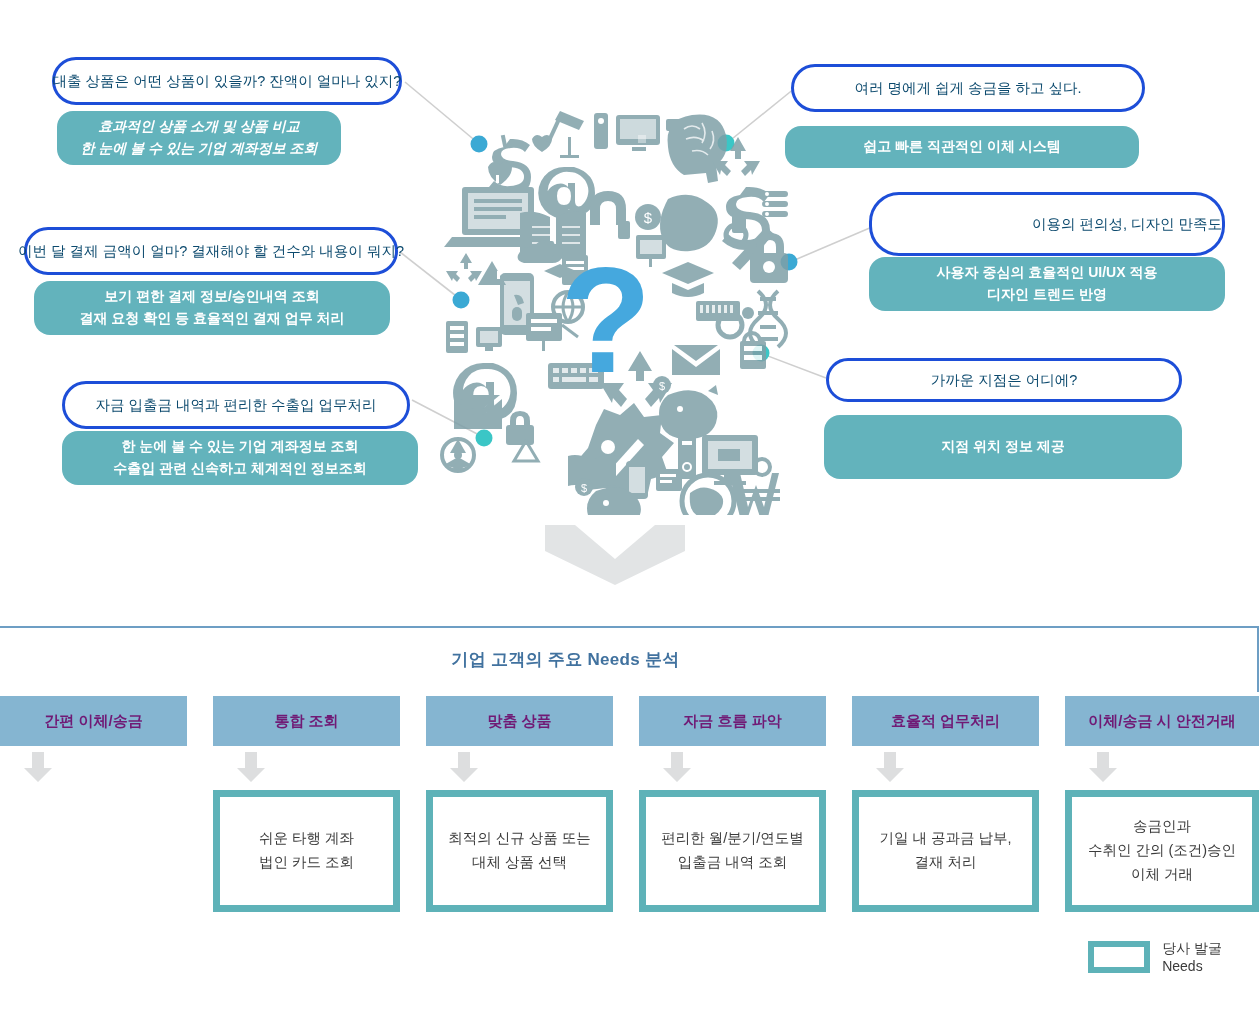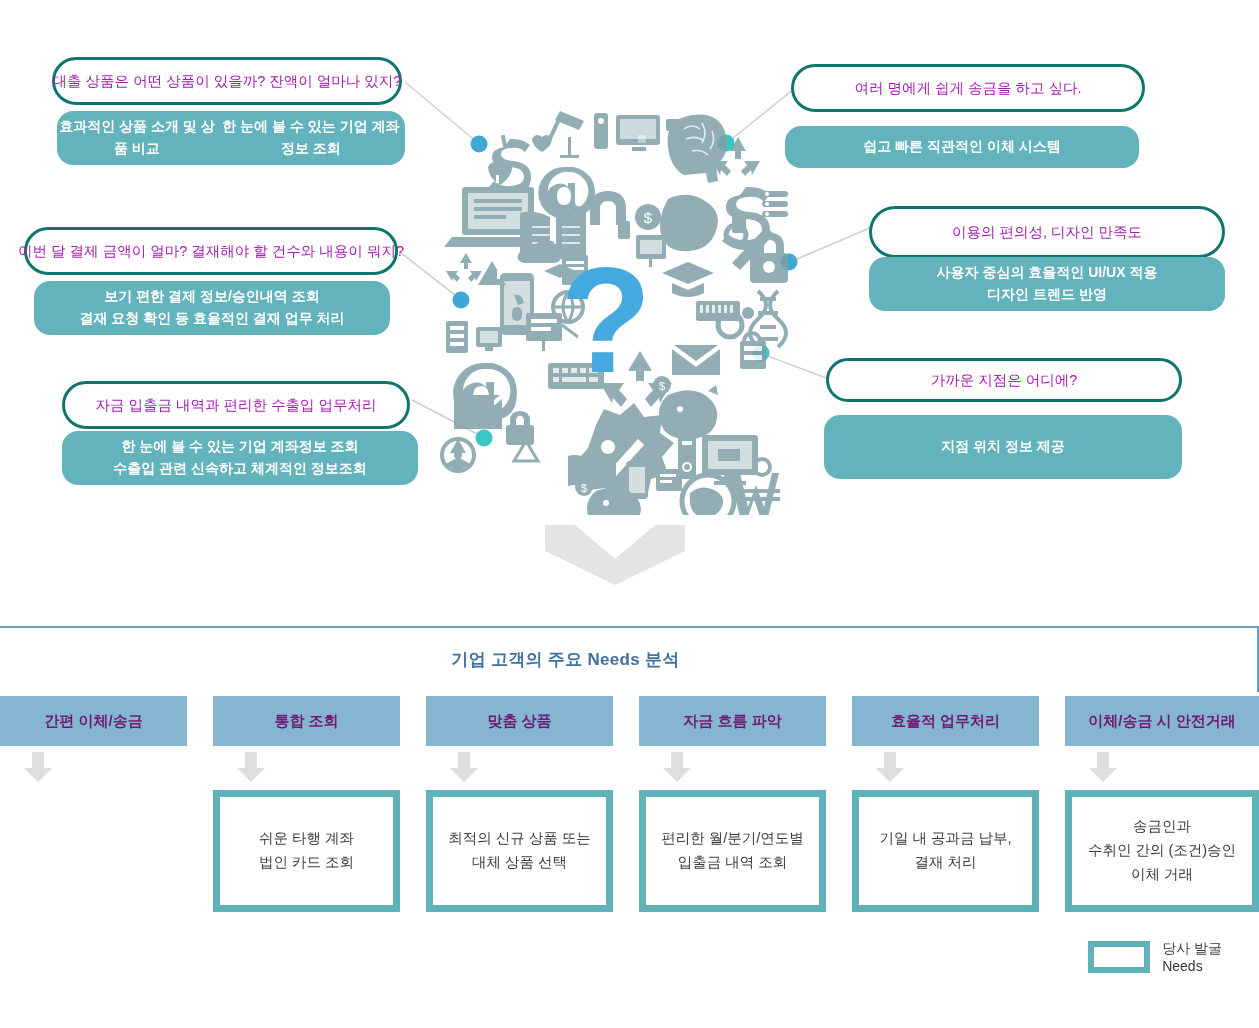--- a/index.html
+++ b/index.html
@@ -28,23 +28,23 @@
 
   
   .bubble{
     position:absolute;
     box-sizing:border-box;
     display:flex;align-items:center;justify-content:center;
     text-align:center;
   }
   .bubble.q{
     background:#ffffff;
-    border:3px solid #0f766e;
+    border:3px solid #1d4ed8;
     border-radius:30px;
-    color:#a21caf;
+    color:#0c4a6e;
     font-size:14.5px;
     white-space:nowrap;
   }
   .bubble.a{
     background:#63B3BC;
     border-radius:16px;
     color:#ffffff;
     font-size:14px;
     font-weight:bold;
     line-height:1.55;
@@ -354,21 +354,21 @@
 
   <div class="down-chevron">
     <svg viewBox="0 0 140 60" xmlns="http://www.w3.org/2000/svg">
       <path d="M0 0 h30 l40 34 L110 0 h30 v26 L70 60 L0 26z" fill="#E2E4E5"></path>
     </svg>
   </div>
 
   <div class="bubble q" style="left:52px;top:57px;width:350px;height:48px;">
     <span>대출 상품은 어떤 상품이 있을까? 잔액이 얼마나 있지?</span>
   </div>
-  <div class="bubble a" style="left:57px;top:111px;width:348px;height:54px;flex-direction:row;">
+  <div class="bubble a" style="left:57px;top:111px;width:284px;height:54px;flex-direction:column;font-style:italic;">
     <span>효과적인 상품 소개 및 상품 비교</span>
     <span>한 눈에 볼 수 있는 기업 계좌정보 조회</span>
   </div>
 
   <div class="bubble q" style="left:24px;top:227px;width:374px;height:48px;">
     <span>이번 달 결제 금액이 얼마? 결재해야 할 건수와 내용이 뭐지?</span>
   </div>
   <div class="bubble a" style="left:34px;top:281px;width:356px;height:54px;flex-direction:column;">
     <span>보기 편한 결제 정보/승인내역 조회</span>
     <span>결재 요청 확인 등 효율적인 결재 업무 처리</span>
@@ -382,21 +382,21 @@
     <span>수출입 관련 신속하고 체계적인 정보조회</span>
   </div>
 
   <div class="bubble q" style="left:791px;top:64px;width:354px;height:48px;">
     <span>여러 명에게  쉽게 송금을 하고 싶다.</span>
   </div>
   <div class="bubble a" style="left:785px;top:126px;width:354px;height:42px;">
     <span>쉽고 빠른 직관적인 이체 시스템</span>
   </div>
 
-  <div class="bubble q" style="left:869px;top:206px;width:356px;height:52px;">
+  <div class="bubble q" style="left:869px;top:192px;width:356px;height:64px;justify-content:flex-end;">
     <span>이용의  편의성, 디자인 만족도</span>
   </div>
   <div class="bubble a" style="left:869px;top:257px;width:356px;height:54px;flex-direction:column;">
     <span>사용자 중심의 효율적인 UI/UX 적용</span>
     <span>디자인 트렌드 반영</span>
   </div>
 
   <div class="bubble q" style="left:826px;top:358px;width:356px;height:44px;">
     <span>가까운 지점은 어디에?</span>
   </div>

